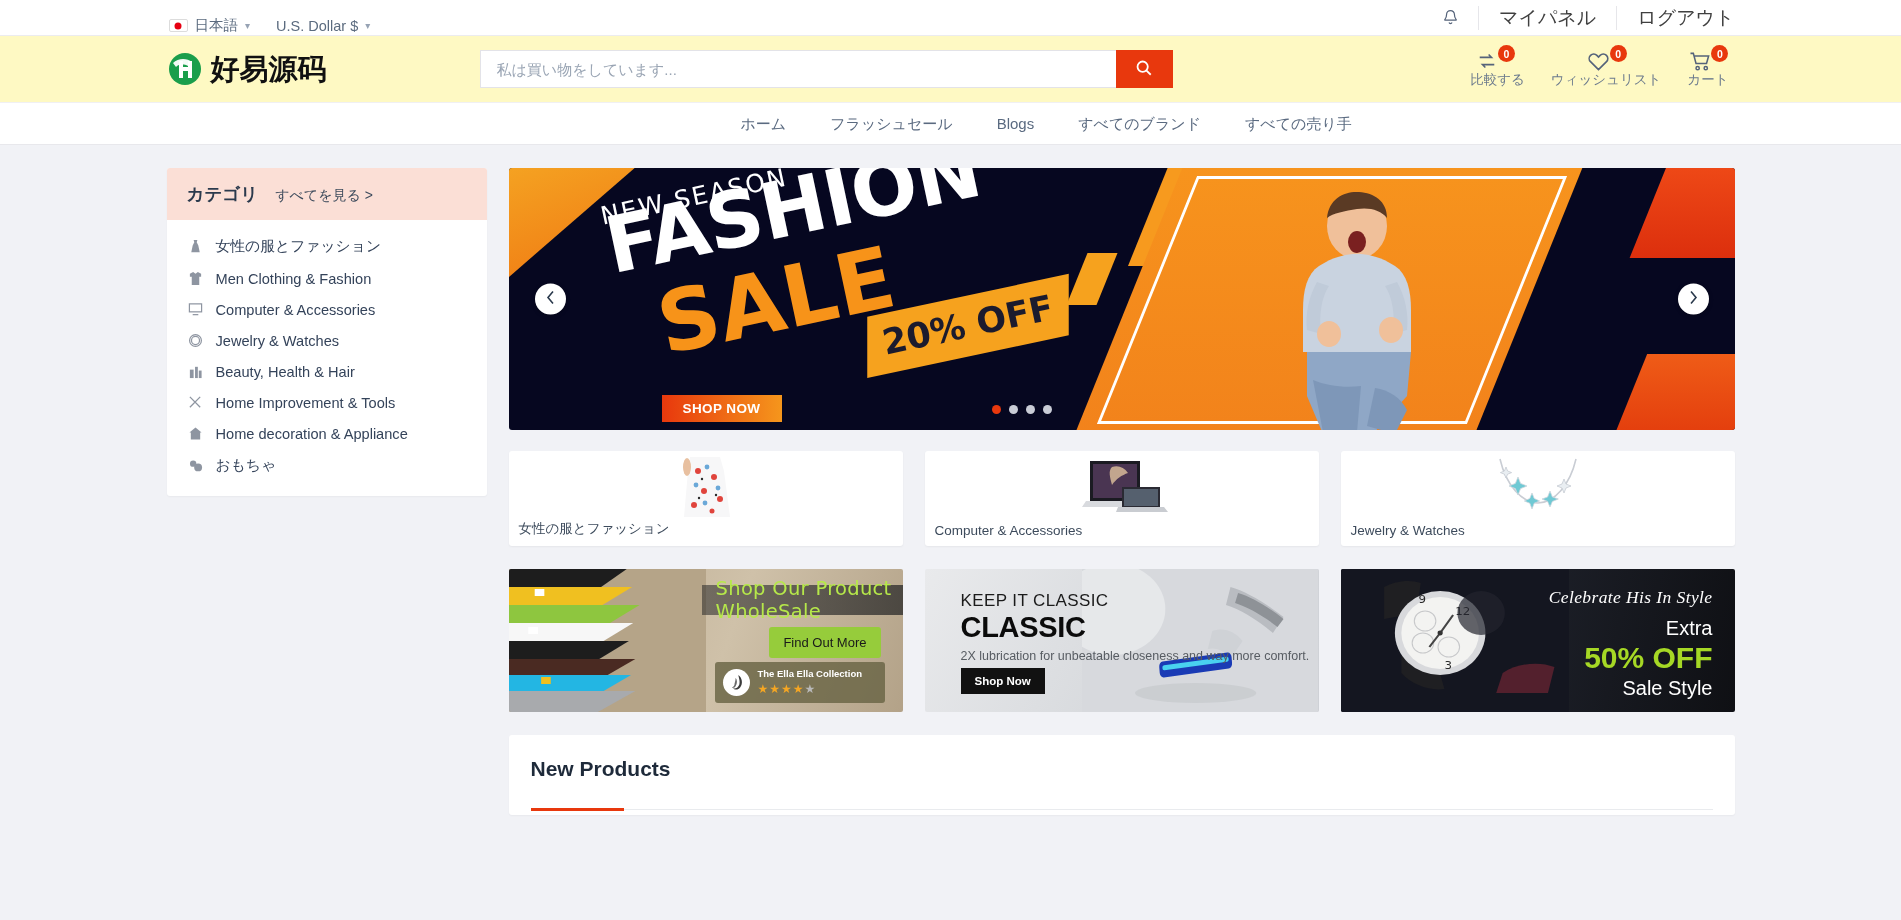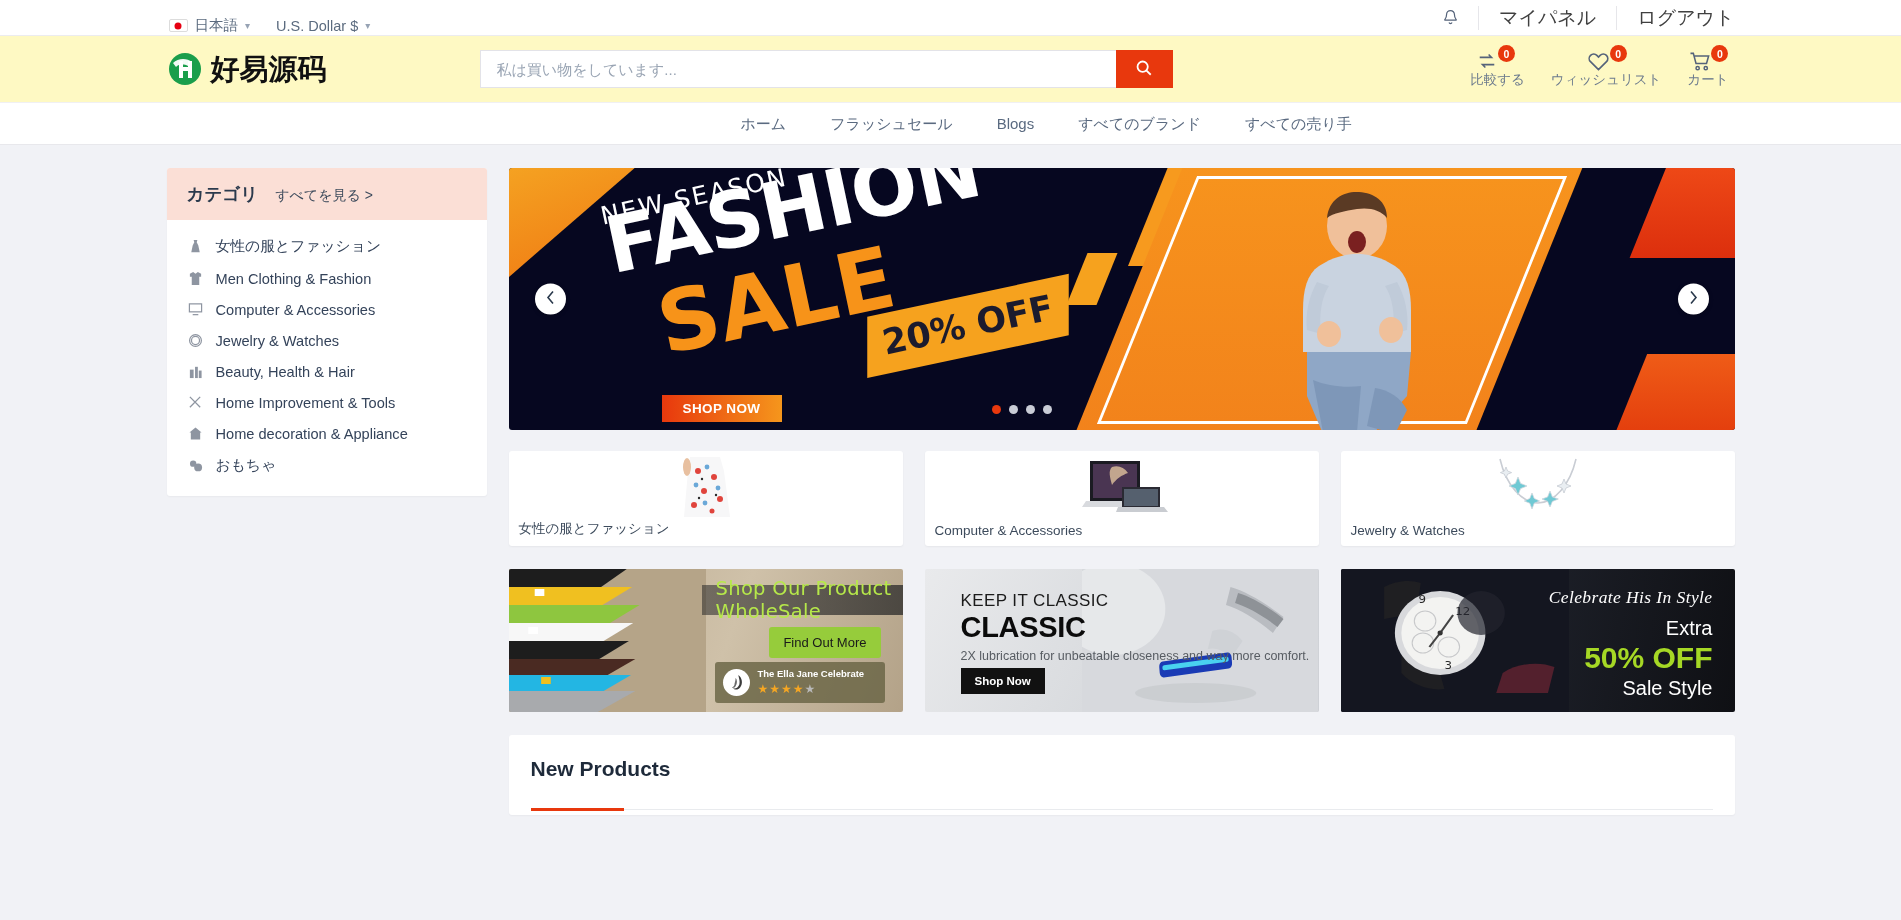--- a/index.html
+++ b/index.html
@@ -618,21 +618,21 @@
           </div>
           <div class="find">Find Out More</div>
           <div class="ella">
             <span class="circ">
               <svg width="19" height="19" viewBox="0 0 20 20">
                 <path d="M12 2c4 3 5 9 2 13-2 3-6 3-8 1 3 1 6-1 7-4 1-4-1-8-1-10z" fill="#3b3b3b"></path>
                 <path d="M9 5c2 2 2 6 0 9-1 2-3 2-4 1 2 0 3-2 3-4 1-3 1-5 1-6z" fill="#6a6a6a"></path>
               </svg>
             </span>
             <span class="etxt">
-              <span>The Ella Jane Celebrate</span>
+              <span>The Ella Ella Collection</span>
               <span class="stars">★★★★<span class="off">★</span></span>
             </span>
           </div>
         </div>
 
         <div class="promo p2">
           <div class="razor">
             <svg width="100%" height="100%" viewBox="0 0 312 143" preserveAspectRatio="none">
               <rect width="312" height="143" fill="#d7d9dd"></rect>
               <ellipse cx="40" cy="40" rx="70" ry="46" fill="#e6e8ea"></ellipse>

